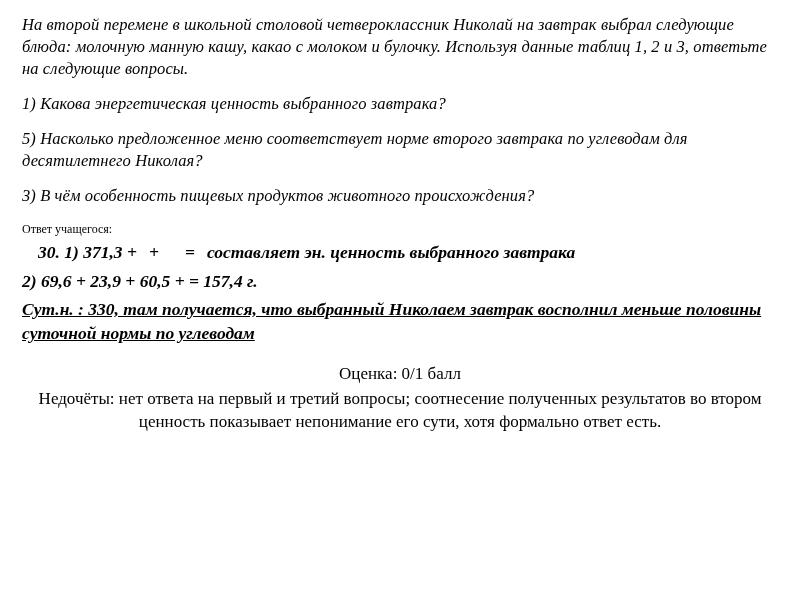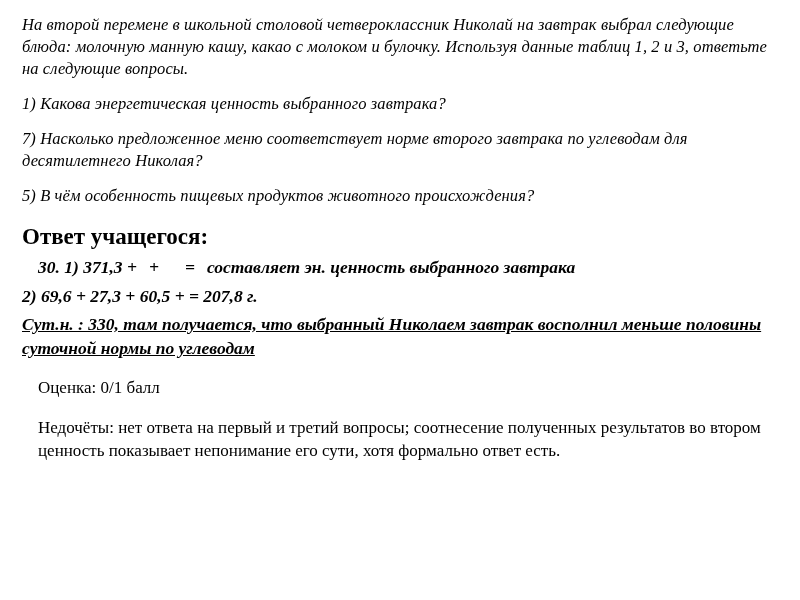--- a/index.html
+++ b/index.html
@@ -39,23 +39,23 @@
     margin-top: 13px;
   }
 
   
   .answer {
     margin-top: 14px;
     font-size: 17.5px;
     line-height: 1.35;
   }
   .answer .ans-label {
-    font-weight: bold;
+    font-weight: normal;
     font-style: normal;
-    font-size: 23px;
+    font-size: 12px;
     margin: 12px 0 4px 0;
   }
   .answer .ans-line {
     font-weight: bold;
     font-style: italic;
     margin: 0 0 2px 16px;
   }
   .answer .ans-line2 {
     font-weight: bold;
     font-style: italic;
@@ -79,44 +79,45 @@
 
   
   .grading {
     margin-top: 16px;
     font-size: 17px;
     line-height: 1.37;
     font-style: normal;
     font-weight: normal;
   }
   .grading p {
-    margin: 16px;
+    margin: 0;
+    text-align: center;
   }
   .grading .score {
     margin-bottom: 2px;
   }
 </style>
 </head>
 <body>
 
 <div class="page">
 
   <div class="task">
     <p class="intro">На второй перемене в школьной столовой четвероклассник Николай на завтрак выбрал следующие блюда: молочную манную кашу, какао с молоком и булочку. Используя данные таблиц 1, 2 и 3, ответьте на следующие вопросы.</p>
     <p class="q">1) Какова энергетическая ценность выбранного завтрака?</p>
-    <p class="q">7) Насколько предложенное меню соответствует норме второго завтрака по углеводам для десятилетнего Николая?</p>
-    <p class="q">5) В чём особенность пищевых продуктов животного происхождения?</p>
+    <p class="q">5) Насколько предложенное меню соответствует норме второго завтрака по углеводам для десятилетнего Николая?</p>
+    <p class="q">3) В чём особенность пищевых продуктов животного происхождения?</p>
   </div>
 
   <div class="answer">
     <p class="ans-label">Ответ учащегося:</p>
     <p class="ans-line">
       <span>30. 1) 371,3 +</span><span class="gapsmall"></span><span>+</span><span class="gapwide"></span><span>=</span><span class="gapsmall"></span><span>составляет эн. ценность выбранного завтрака</span>
     </p>
-    <p class="ans-line2">2) 69,6 + 27,3 + 60,5 + = 207,8 г.</p>
+    <p class="ans-line2">2) 69,6 + 23,9 + 60,5 + = 157,4 г.</p>
     <p class="ans-line3">Сут.н. : 330, там получается, что выбранный Николаем завтрак восполнил меньше половины суточной нормы по углеводам</p>
   </div>
 
   <div class="grading">
     <p class="score">Оценка: 0/1 балл</p>
     <p>Недочёты: нет ответа на первый и третий вопросы; соотнесение полученных результатов во втором ценность показывает непонимание его сути, хотя формально ответ есть.</p>
   </div>
 
 </div>
 

